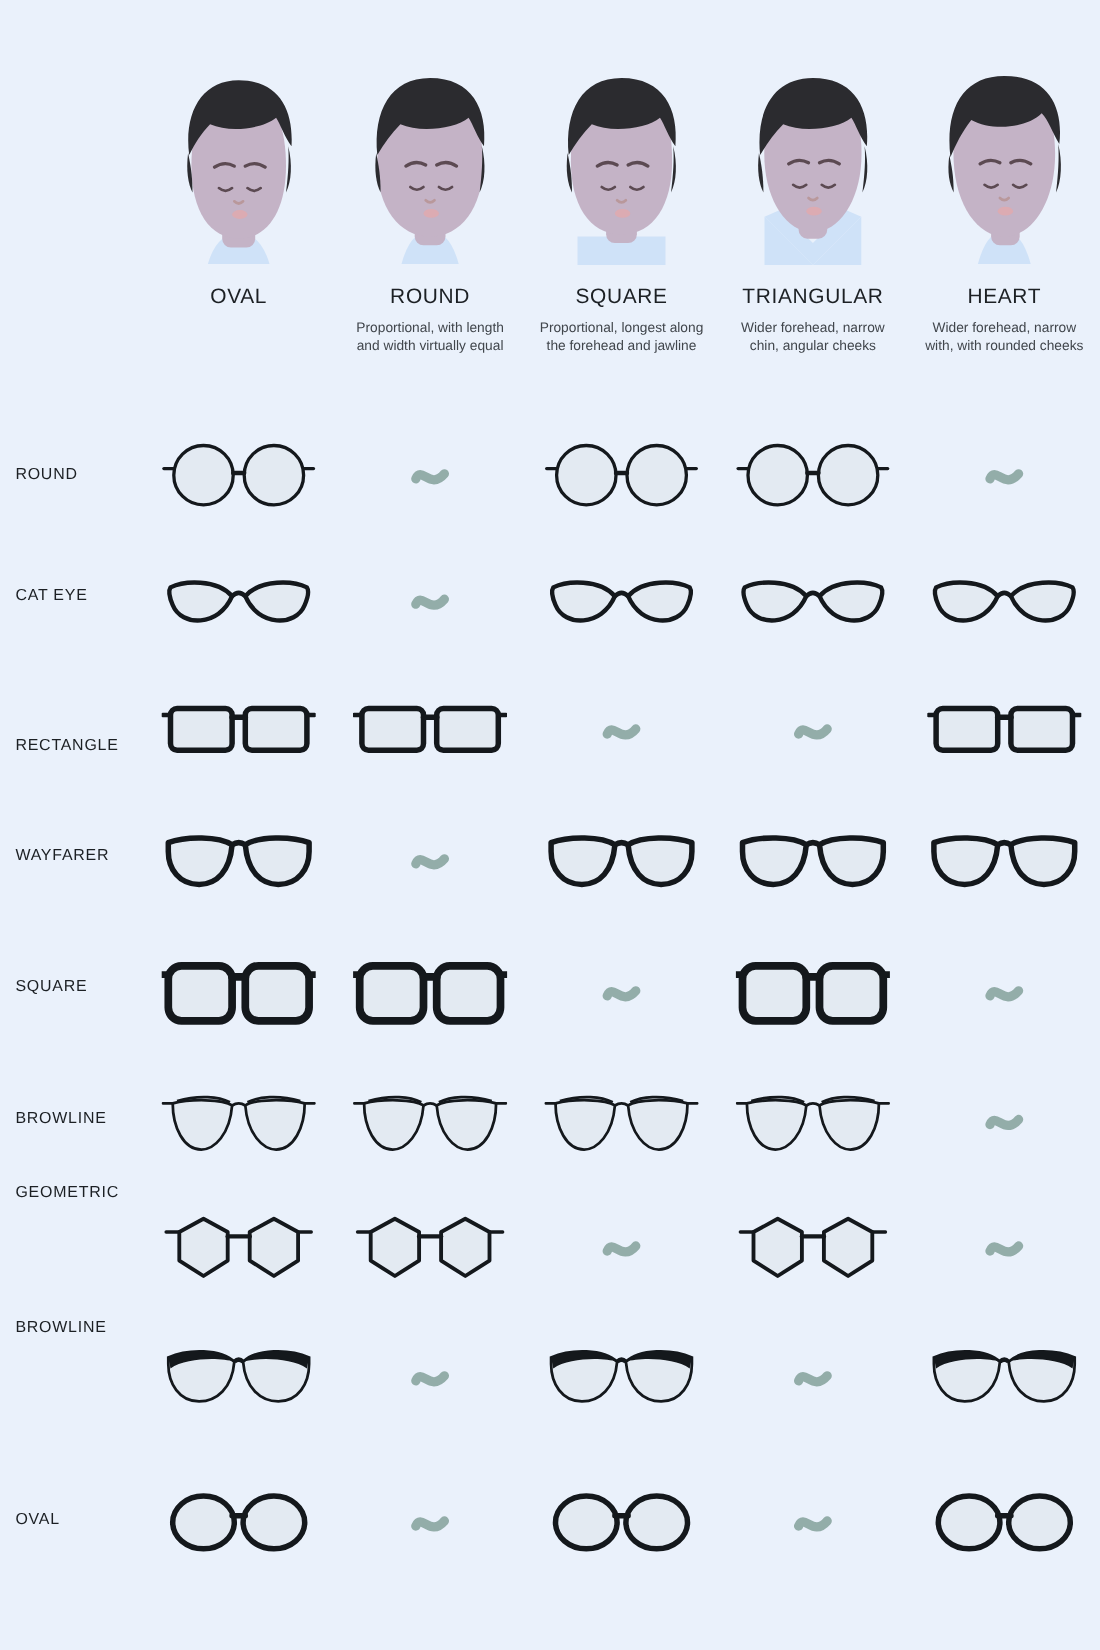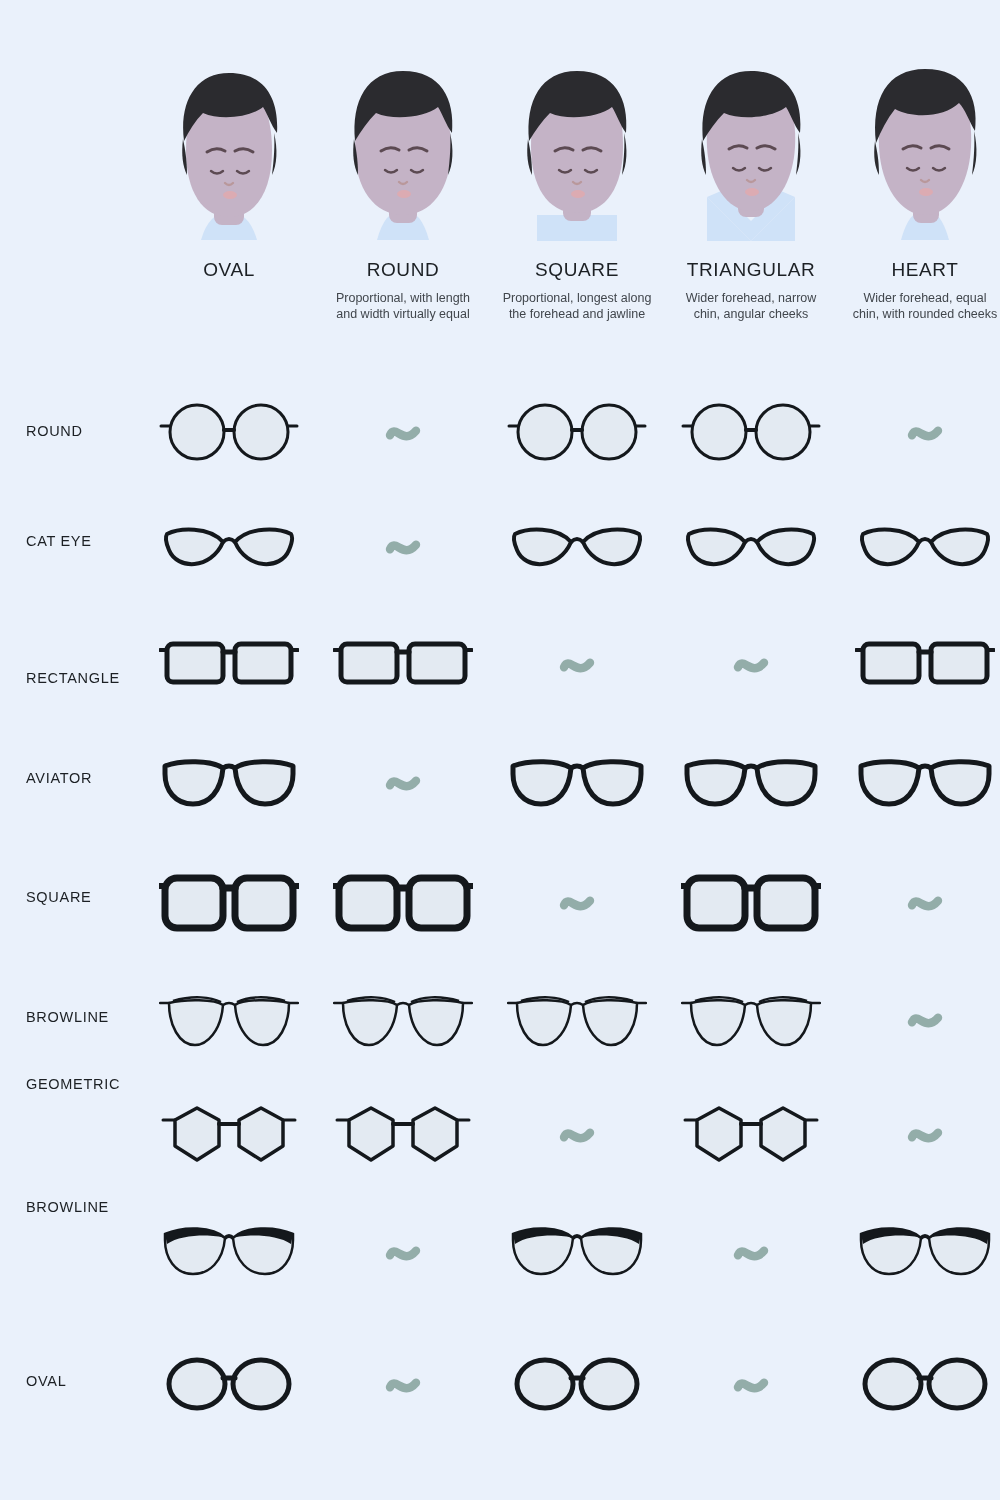--- a/index.html
+++ b/index.html
@@ -6,21 +6,21 @@
   body{
     width:1000px;height:1500px;
     background:#eaf1fb;
     font-family:"Liberation Sans", sans-serif;
     color:#1f2328;
     overflow:hidden;
     position:relative;
   }
   .chart{
     position:relative;
-    width:872px;height:1500px;margin-left:12px;
+    width:872px;height:1500px;
   }
   
   .faces{
     position:absolute;
     left:130px;top:55px;
     width:870px;height:310px;
     display:flex;
   }
   .face-cell{
     width:174px;
@@ -180,28 +180,28 @@
           <path d="M119 76 C123 92 122 110 117 120 C119 104 120 88 119 76 Z" fill="#2b2b2f"></path>
           <path d="M48 94 q9 -6 18 -1" stroke="#5c4a52" stroke-width="3" fill="none" stroke-linecap="round"></path>
           <path d="M76 93 q9 -5 18 1" stroke="#5c4a52" stroke-width="3" fill="none" stroke-linecap="round"></path>
           <path d="M52 113 q6 5 12 0" stroke="#5c4a52" stroke-width="2.4" fill="none" stroke-linecap="round"></path>
           <path d="M78 113 q6 5 12 0" stroke="#5c4a52" stroke-width="2.4" fill="none" stroke-linecap="round"></path>
           <path d="M66 125 q4 4 8 0" stroke="#b9989b" stroke-width="2.4" fill="none" stroke-linecap="round"></path>
           <ellipse cx="71" cy="137" rx="7" ry="4" fill="#e4a8ab" opacity=".75"></ellipse>
         </svg>
       </div>
       <div class="face-name">HEART</div>
-      <div class="face-desc">Wider forehead, equal chin, with rounded cheeks</div>
+      <div class="face-desc">Wider forehead, narrow with, with rounded cheeks</div>
     </div>
   </div>
 
   <div class="row-label" style="top:423px">ROUND</div>
   <div class="row-label" style="top:533px">CAT EYE</div>
   <div class="row-label" style="top:670px">RECTANGLE</div>
-  <div class="row-label" style="top:770px">AVIATOR</div>
+  <div class="row-label" style="top:770px">WAYFARER</div>
   <div class="row-label" style="top:889px">SQUARE</div>
   <div class="row-label" style="top:1009px">BROWLINE</div>
   <div class="row-label" style="top:1076px">GEOMETRIC</div>
   <div class="row-label" style="top:1199px">BROWLINE</div>
   <div class="row-label" style="top:1373px">OVAL</div>
 
   <svg width="0" height="0" style="position:absolute">
     <defs>
 
       <g id="g-round">

